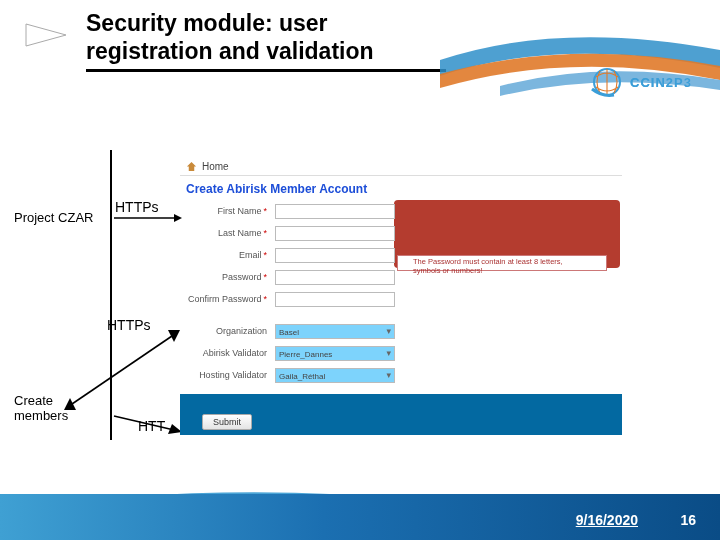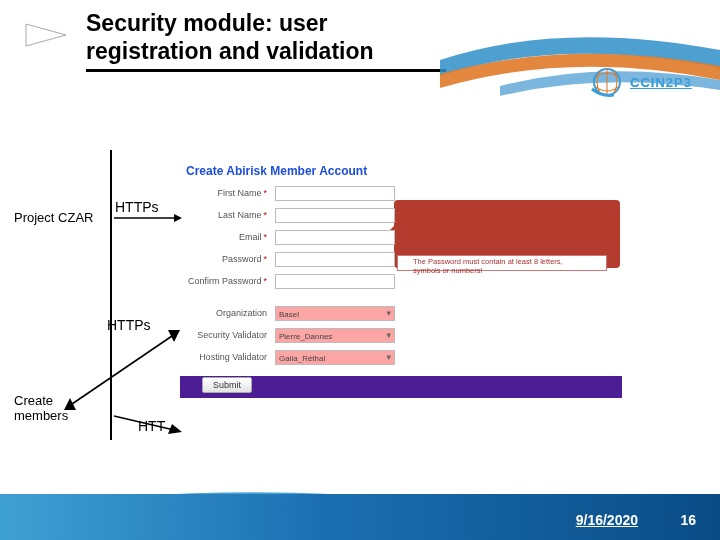--- a/index.html
+++ b/index.html
@@ -24,21 +24,21 @@
   }
   .swoosh-top svg { width: 100%; height: 100%; }
 
   .logo {
     position: absolute; top: 62px; right: 20px; width: 110px; height: 40px;
     display: flex; align-items: center;
   }
   .logo-globe { width: 34px; height: 34px; }
   .logo-text { font-size: 13px; font-weight: bold; letter-spacing: 1px; margin-left: 6px;
     background: linear-gradient(90deg, #3b9ed8, #a6c8e6); -webkit-background-clip: text;
-    color: #3b9ed8; text-decoration: underline; }
+    color: #3b9ed8; }
 
   .vert-axis { position: absolute; top: 150px; left: 110px; width: 2px; height: 290px; background: #000; }
 
   .label-czar { position: absolute; top: 210px; left: 14px; font-size: 13px; color: #000; }
   .label-members { position: absolute; top: 394px; left: 14px; font-size: 13px; color: #000; line-height: 1.15; }
 
   .arrow { position: absolute; pointer-events: none; }
   .arrow line { stroke: #000; stroke-width: 1.6; }
   .arrow polygon { fill: #000; }
 
@@ -48,29 +48,29 @@
 
   .form-panel { position: absolute; top: 158px; left: 180px; width: 442px; font-size: 10px; color: #444; }
   .home-bar { display: flex; align-items: center; gap: 5px; padding: 3px 6px; border-bottom: 1px solid #ddd; }
   .home-bar .icon { width: 11px; height: 11px; }
   .create-title { color: #1d4ed8; font-weight: bold; font-size: 12px; padding: 6px 6px 4px; }
 
   .form-row { display: flex; align-items: center; height: 22px; }
   .form-row label { width: 95px; text-align: right; padding-right: 8px; font-size: 9px; color: #555; }
   .form-row .req { color: #c00; margin-left: 2px; }
   .form-row .field { width: 120px; height: 15px; border: 1px solid #bbb; background: #fff; }
-  .form-row .select { width: 120px; height: 15px; border: 1px solid #bbb; background: #fca5a5; position: relative; padding-left: 3px; font-size: 8px; line-height: 15px; }
+  .form-row .select { width: 120px; height: 15px; border: 1px solid #bbb; background: #7dd3fc; position: relative; padding-left: 3px; font-size: 8px; line-height: 15px; }
   .form-row .select::after { content: "▾"; position: absolute; right: 3px; top: -1px; font-size: 9px; color: #666; }
 
   .red-callout { position: absolute; top: 200px; left: 394px; width: 226px; height: 68px; background: #b43c2f; border-radius: 4px; }
   .red-callout::before { content: ""; position: absolute; left: -10px; top: 24px; border: 6px solid transparent; border-right-color: #b43c2f; }
 
   .pw-hint-box { position: absolute; top: 255px; left: 397px; width: 210px; height: 16px; border: 1px solid #c77; background: #fff; padding: 1px 15px; font-size: 7.5px; color: #a33; }
 
-  .submit-row { margin-top: 8px; padding: 1px 0 5px 22px; background: #4c1d95; }
+  .submit-row { margin-top: 8px; padding: 20px 0 5px 22px; background: #0369a1; }
   .submit-btn { display: inline-block; border: 1px solid #aaa; background: linear-gradient(#fff,#e4e4e4); padding: 2px 10px; font-size: 9px; color: #333; border-radius: 2px; }
 
   .footer-band {
     position: absolute; bottom: 0; left: 0; right: 0; height: 46px;
     background: linear-gradient(90deg, #3fa0d3 0%, #1b6fb1 45%, #0a4c86 100%);
   }
   .footer-swoosh { position: absolute; bottom: 0; left: 0; right: 0; height: 64px; pointer-events: none; }
   .footer-swoosh svg { width: 100%; height: 100%; }
   .date { position: absolute; right: 82px; bottom: 12px; color: #fff; font-size: 14px; font-weight: bold; text-decoration: underline; }
   .pagenum { position: absolute; right: 24px; bottom: 12px; color: #fff; font-size: 14px; font-weight: bold; }
@@ -129,20 +129,26 @@
 </svg>
 
 <svg class="arrow" style="top:412px; left:110px; width:72px; height:26px;" viewBox="0 0 72 26">
   <line x1="4" y1="4" x2="64" y2="18"></line>
   <polygon points="62,12 72,20 58,22"></polygon>
 </svg>
 
 <div class="red-callout"></div>
 
 <div class="form-panel">
+  <div class="home-bar">
+    <svg class="icon" viewBox="0 0 12 12">
+        <path d="M6 1 L11 6 L9 6 L9 11 L3 11 L3 6 L1 6 Z" fill="#c98a3a"></path>
+      </svg>
+    <span>Home</span>
+  </div>
   <div class="create-title">Create Abirisk Member Account</div>
 
   <div class="form-row">
     <label><span>First Name</span><span class="req">*</span></label>
     <div class="field"></div>
   </div>
   <div class="form-row">
     <label><span>Last Name</span><span class="req">*</span></label>
     <div class="field"></div>
   </div>
@@ -159,21 +165,21 @@
     <div class="field"></div>
   </div>
 
   <div style="height:10px"></div>
 
   <div class="form-row">
     <label>Organization</label>
     <div class="select">Basel</div>
   </div>
   <div class="form-row">
-    <label>Security Validator</label>
+    <label>Abirisk Validator</label>
     <div class="select">Pierre_Dannes</div>
   </div>
   <div class="form-row">
     <label>Hosting Validator</label>
     <div class="select">Gaila_Réthal</div>
   </div>
 
   <div class="submit-row">
     <span class="submit-btn">Submit</span>
   </div>

